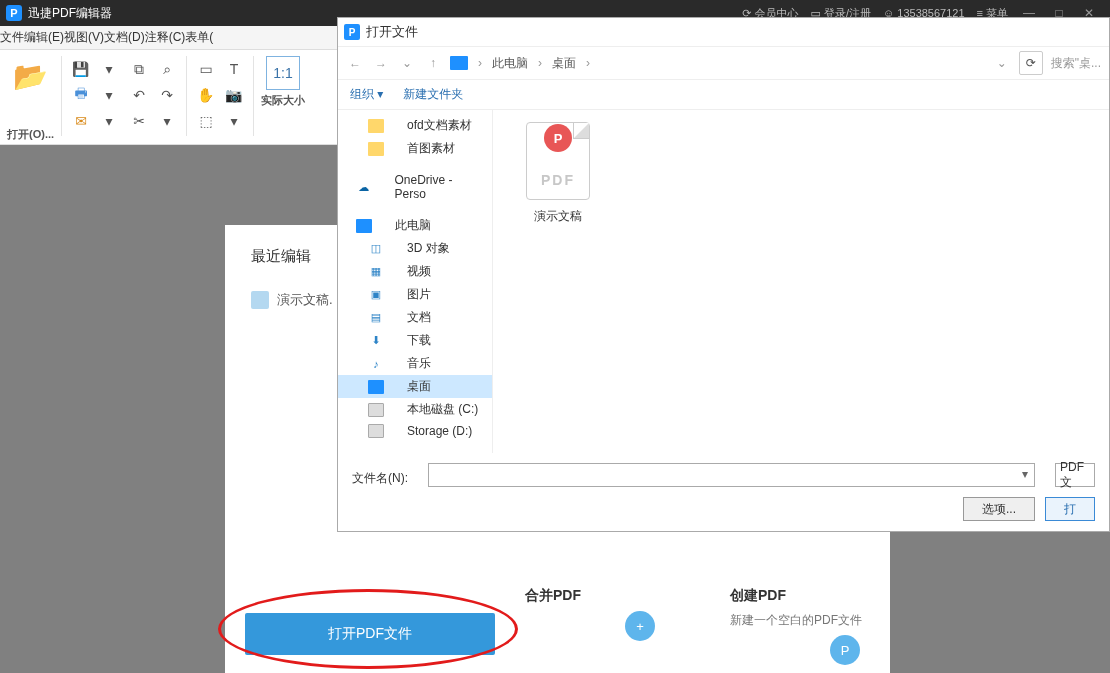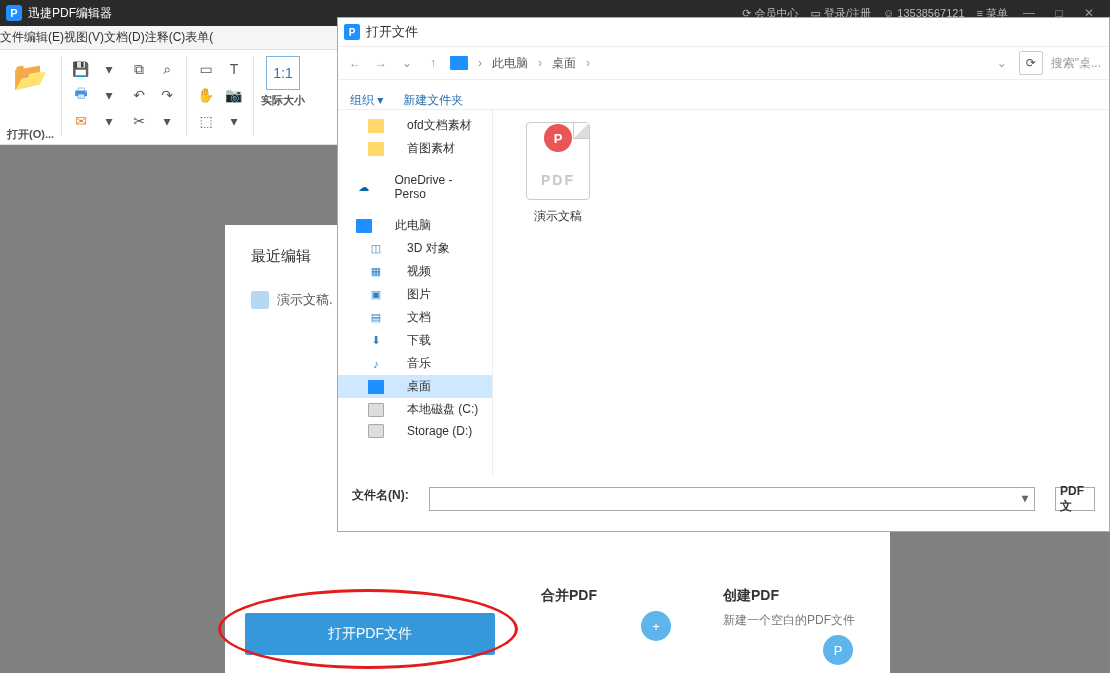--- a/index.html
+++ b/index.html
@@ -26,61 +26,61 @@
 .folder-open{color:#f0a020;}
 
 
 .workspace{position:absolute;top:145px;left:0;right:0;bottom:0;background:#808080;}
 .recent-panel{position:absolute;top:80px;left:225px;width:665px;height:460px;background:#fff;padding:22px 26px;}
 .recent-title{font-size:15px;color:#333;margin-bottom:25px;}
 .recent-item{display:flex;align-items:center;gap:8px;font-size:13px;color:#555;}
 .recent-item .ficon{width:18px;height:18px;background:#b4d8f0;border-radius:2px;}
 .open-btn{position:absolute;bottom:30px;left:20px;width:250px;height:42px;background:#3498db;color:#fff;display:flex;align-items:center;justify-content:center;font-size:14px;border-radius:2px;}
 
-.action-cards{position:absolute;bottom:20px;left:316px;display:flex;gap:17px;}
+.action-cards{position:absolute;bottom:20px;left:300px;display:flex;gap:40px;}
 .card{width:165px;}
 .card-title{font-size:14px;font-weight:bold;color:#333;}
 .card-desc{font-size:12px;color:#777;margin-top:6px;line-height:1.5;}
 .card-btn{width:30px;height:30px;border-radius:15px;background:#5eb5ec;color:#fff;display:flex;align-items:center;justify-content:center;margin-top:6px;margin-left:100px;font-size:13px;}
 
 
 .red-circle{position:absolute;border:3px solid #e21b1b;border-radius:50%;pointer-events:none;}
 
 
 .dialog{position:absolute;top:17px;left:337px;right:0;height:515px;background:#fff;border:1px solid #aaa;display:flex;flex-direction:column;}
 .dlg-title{height:28px;display:flex;align-items:center;padding:0 6px;font-size:13px;color:#333;background:#fff;}
 .dlg-title .dicon{width:16px;height:16px;background:#1e90ff;border-radius:2px;margin-right:6px;display:flex;align-items:center;justify-content:center;color:#fff;font-size:10px;font-weight:bold;}
 .dlg-nav{height:34px;border-top:1px solid #eee;border-bottom:1px solid #eee;display:flex;align-items:center;padding:0 8px;gap:8px;font-size:12px;color:#555;}
 .dlg-nav .nav-arrow{color:#999;width:18px;text-align:center;}
 .dlg-nav .crumb{display:flex;align-items:center;gap:6px;flex:1;}
 .dlg-nav .pc-icon{width:18px;height:14px;background:#1e90ff;border-radius:1px;}
 .dlg-nav .refresh{width:24px;height:24px;border:1px solid #ccc;display:flex;align-items:center;justify-content:center;border-radius:2px;}
 .dlg-nav .search{flex:0 0 auto;color:#999;}
-.dlg-toolbar{height:30px;display:flex;align-items:flex-end;padding:0 12px;gap:20px;font-size:12px;color:#2a6fb0;border-bottom:1px solid #eee;}
+.dlg-toolbar{height:30px;display:flex;align-items:center;padding:0 12px;gap:20px;font-size:12px;color:#2a6fb0;border-bottom:1px solid #eee;}
 .dlg-body{flex:1;display:flex;overflow:hidden;}
 .tree{width:155px;border-right:1px solid #eee;padding:4px 0;font-size:12px;color:#333;overflow:hidden;}
 .tree-item{display:flex;align-items:center;gap:23px;padding:3px 8px 3px 18px;}
 .tree-item.lvl2{padding-left:30px;}
 .tree-item.sel{background:#cde8ff;}
 .ti-icon{width:16px;height:14px;display:flex;align-items:center;justify-content:center;font-size:11px;}
 .ti-folder{background:#ffd76b;border-radius:1px;}
 .ti-blue{background:#1e90ff;border-radius:1px;}
 .ti-drive{background:#ddd;border:1px solid #aaa;border-radius:1px;}
 
 .files{flex:1;padding:12px 20px;display:flex;gap:40px;align-items:flex-start;}
 .file-item{display:flex;flex-direction:column;align-items:center;gap:8px;font-size:12px;color:#333;width:90px;}
 .drive-icon{width:64px;height:48px;background:linear-gradient(#f7f7f7,#ddd);border:1px solid #bbb;border-radius:3px;position:relative;margin-top:12px;}
 .drive-icon::after{content:"";position:absolute;bottom:-8px;left:4px;width:14px;height:14px;background:#1e6fd8;border-radius:2px;}
 .pdf-icon{width:64px;height:78px;background:#fff;border:1px solid #ccc;border-radius:4px;position:relative;display:flex;flex-direction:column;align-items:center;justify-content:center;}
 .pdf-icon .corner{position:absolute;top:0;right:0;width:16px;height:16px;background:linear-gradient(135deg,#fff 48%,#ddd 52%);border-left:1px solid #ccc;border-bottom:1px solid #ccc;}
 .pdf-badge{width:28px;height:28px;background:#e85656;border-radius:14px;color:#fff;font-weight:bold;display:flex;align-items:center;justify-content:center;font-size:13px;margin-top:-10px;}
 .pdf-label{color:#c7c7c7;font-weight:bold;letter-spacing:2px;font-size:14px;margin-top:20px;}
 
 .dlg-bottom{padding:10px 14px;font-size:12px;color:#333;}
-.fn-row{display:flex;align-items:flex-start;gap:20px;margin-bottom:10px;font-weight:bold;}
+.fn-row{display:flex;align-items:flex-end;gap:20px;margin-bottom:10px;}
 .fn-row label{white-space:nowrap;}
 .fn-row .combo{flex:1;border:1px solid #aaa;height:24px;background:#fff;position:relative;}
 .fn-row .combo::after{content:"▾";position:absolute;right:6px;top:3px;color:#666;}
 .fn-row .filter{width:40px;border:1px solid #aaa;height:24px;display:flex;align-items:center;padding:0 4px;color:#333;}
 .btn-row{display:flex;justify-content:flex-end;gap:10px;}
 .dlg-btn{height:24px;padding:0 18px;border:1px solid #999;background:#efefef;display:flex;align-items:center;font-size:12px;}
 .dlg-btn.primary{border:1px solid #3a8ad6;background:#eaf3fc;color:#2a6fb0;}
 
 .sep{color:#999;margin:0 4px;}
 </style>
@@ -285,14 +285,18 @@
         <span>演示文稿</span>
       </div>
     </div>
   </div>
   <div class="dlg-bottom">
     <div class="fn-row">
       <label>文件名(N):</label>
       <div class="combo"></div>
       <div class="filter">PDF 文</div>
     </div>
+    <div class="btn-row">
+      <div class="dlg-btn">选项...</div>
+      <div class="dlg-btn primary">打</div>
+    </div>
   </div>
 </div>
 
 </body></html>

